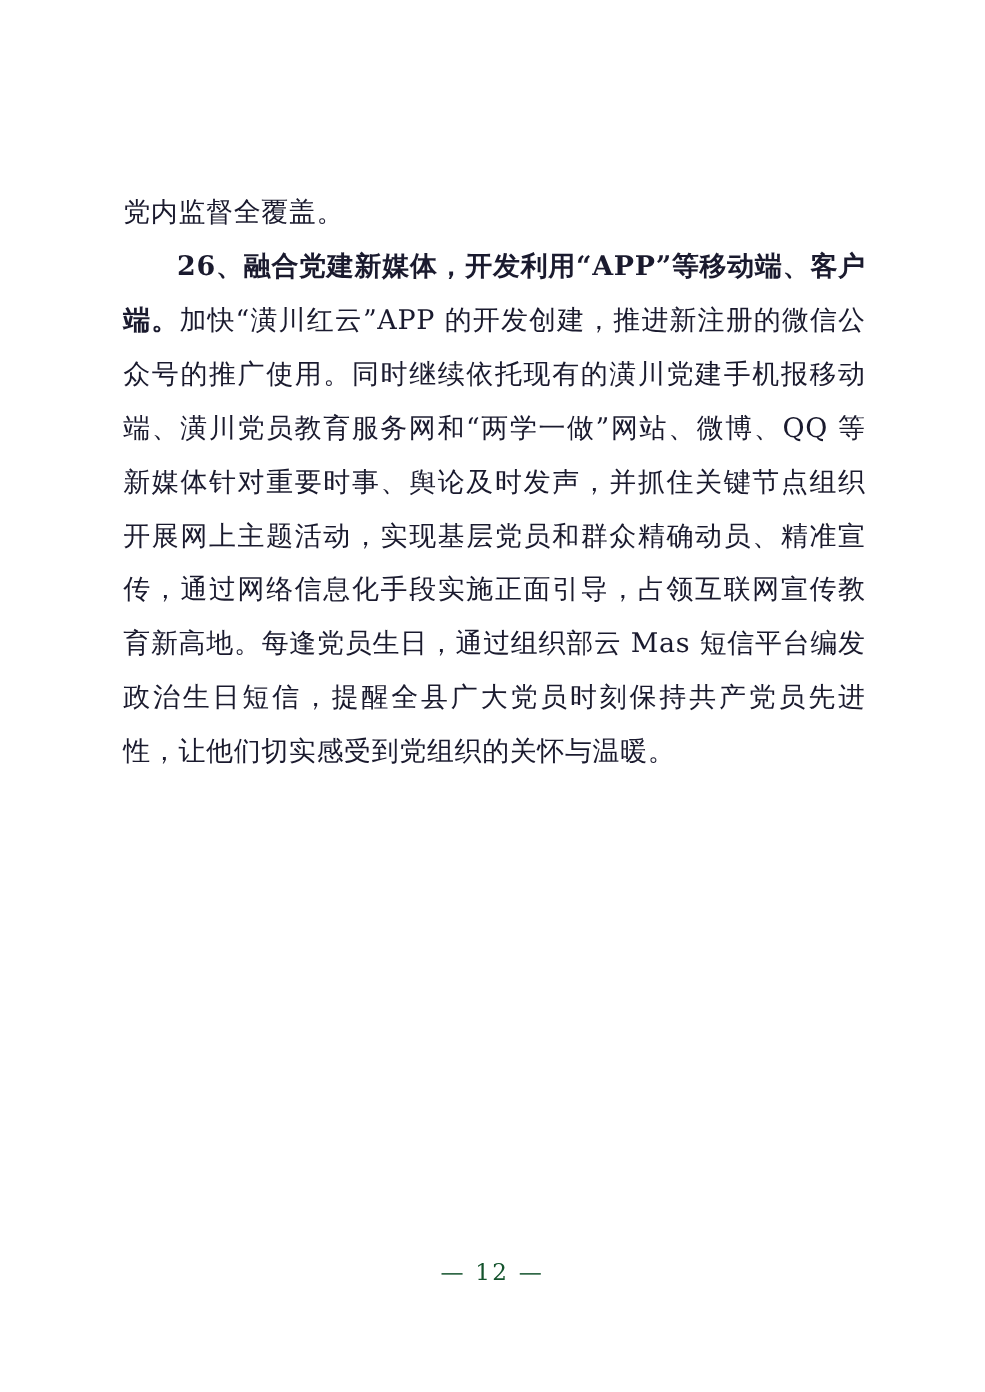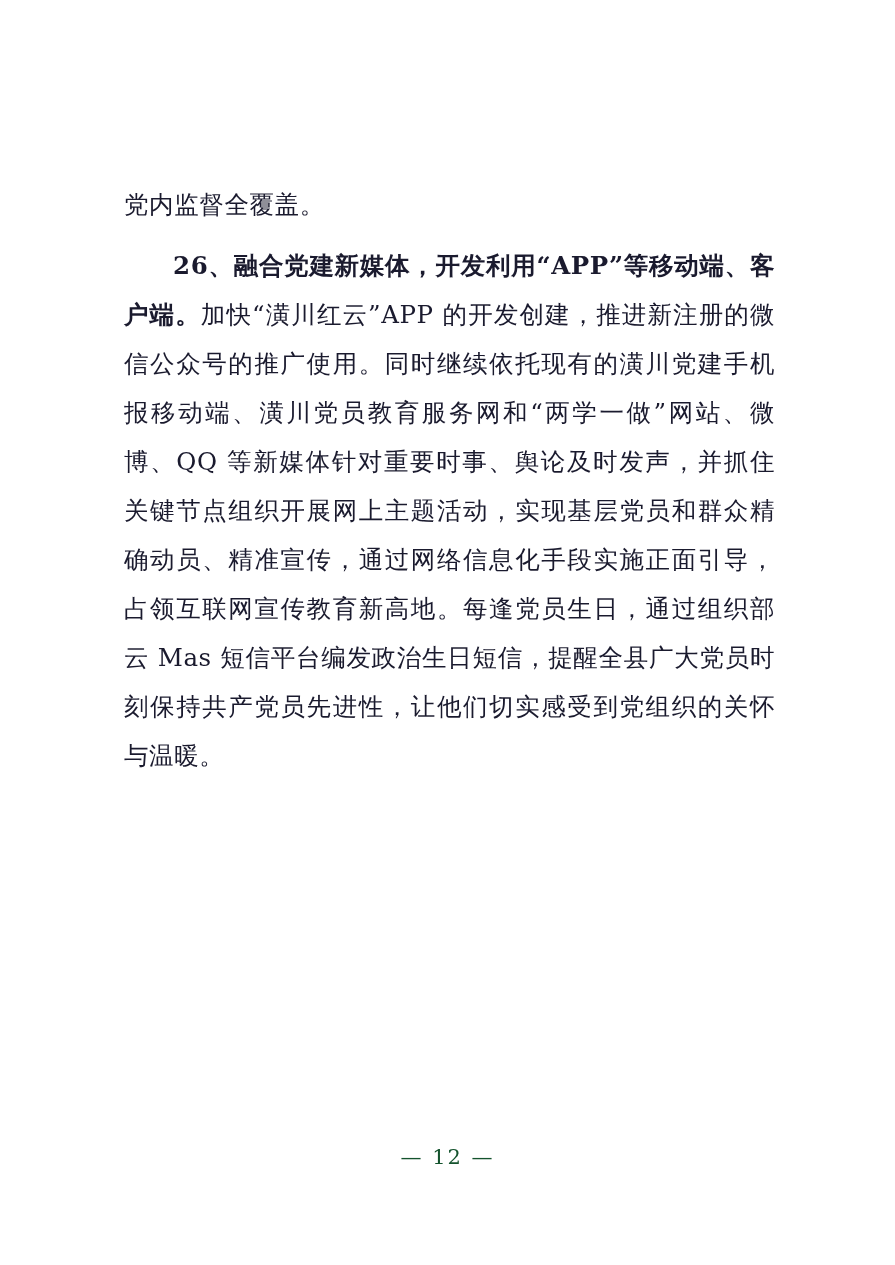--- a/index.html
+++ b/index.html
@@ -25,25 +25,25 @@
     padding: 168px 108px 0 112px;
   }
   .body-text {
     font-size: 24.5px;
     line-height: 49px;
     text-align: justify;
     text-justify: inter-ideograph;
     letter-spacing: 0.6px;
   }
   p.para {
-    margin: 12px;
+    margin: 0;
     text-indent: 0;
   }
   p.indent {
-    margin: 12px;
+    margin: 0;
     text-indent: 49px;
   }
   .lead {
     font-weight: bold;
   }
   .footer {
     position: absolute;
     left: 0;
     bottom: 96px;
     width: 895px;

